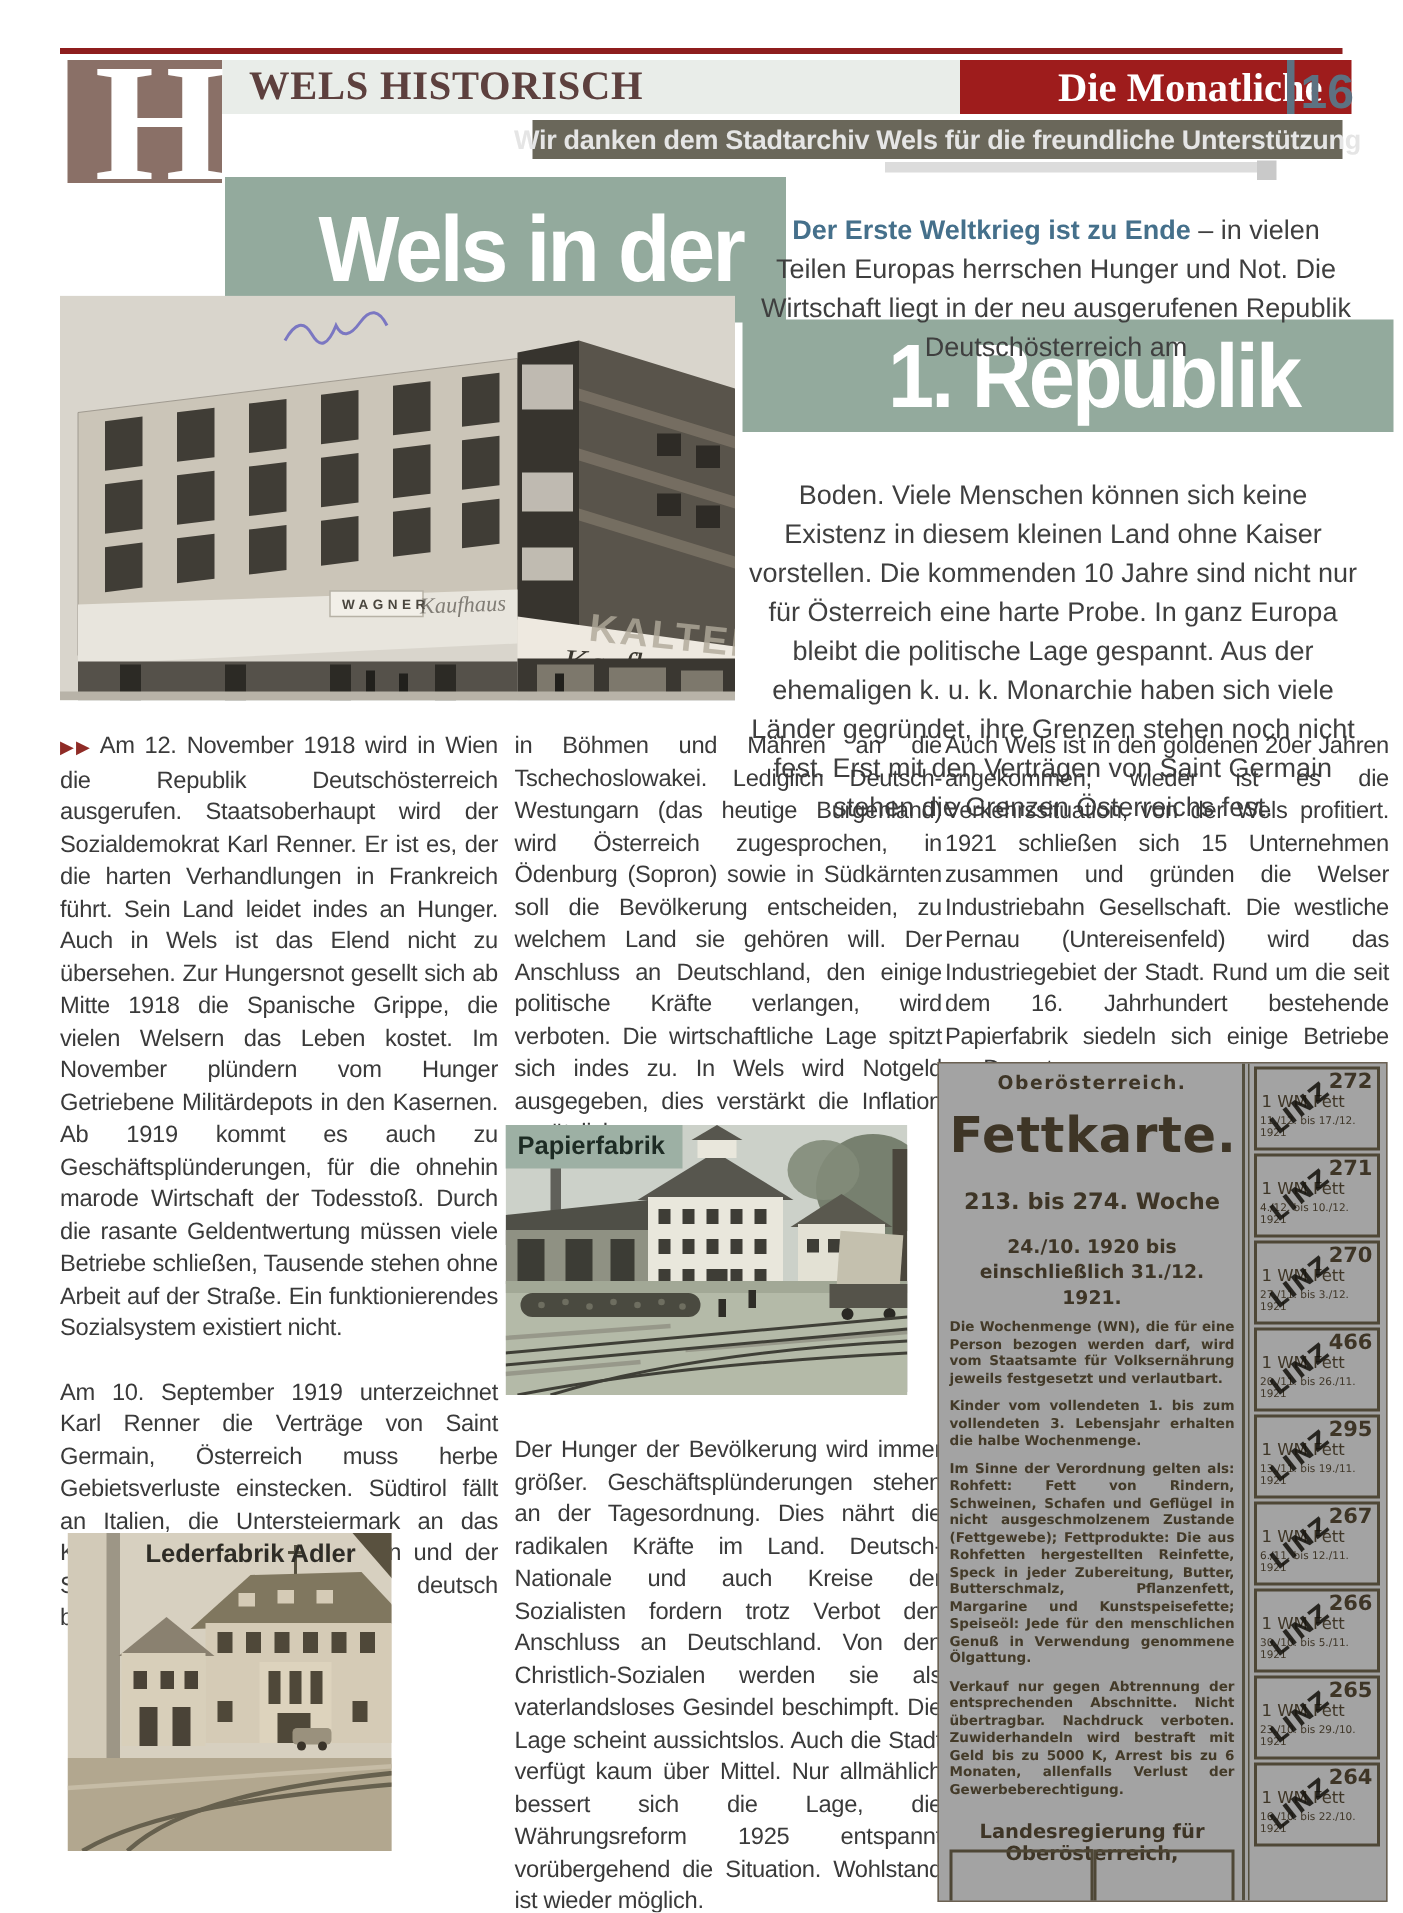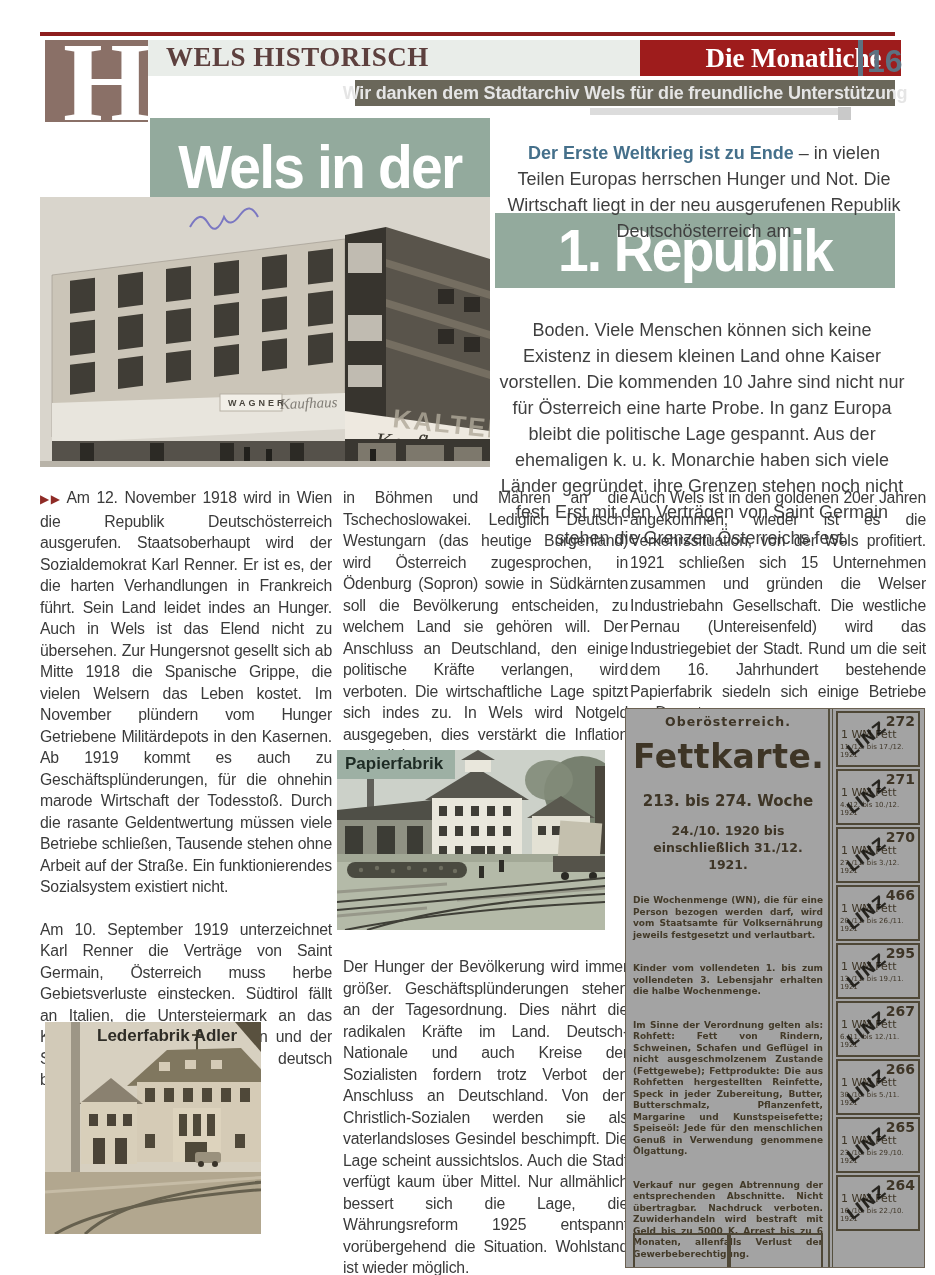--- a/index.html
+++ b/index.html
@@ -20,21 +20,21 @@
   #brand-box span{font-family:"Liberation Serif",serif;font-weight:bold;font-size:27px;color:#fff;}
   #page-bar{left:858px;top:40px;width:5px;height:36px;background:#5d7181;}
   #page-num{left:867px;top:43px;font-weight:bold;font-size:32px;color:#5d7181;}
   #thanks-banner{left:355px;top:80px;width:540px;height:26px;background:#6a675a;
                  display:flex;align-items:center;justify-content:center;}
   #thanks-banner span{color:#e5e5e5;font-weight:bold;font-size:18px;letter-spacing:-.2px;white-space:nowrap;}
   #banner-shadow{left:590px;top:108px;width:255px;height:7px;background:#dcdcdc;}
   #banner-shadow2{left:838px;top:107px;width:13px;height:13px;background:#c9c9c9;}
 
   
-  .sage{background:#93aa9d;}
+  .sage{background:#93aa9d;padding-left:34px;}
   #headline-1{left:150px;top:118px;width:340px;height:97px;display:flex;align-items:center;justify-content:center;}
   #headline-2{left:495px;top:213px;width:400px;height:75px;display:flex;align-items:center;justify-content:center;}
   .headline-text{color:#fff;font-weight:bold;line-height:1;letter-spacing:-2px;transform:scaleX(.92);white-space:nowrap;}
   #headline-1 .headline-text{font-size:62px;}
   #headline-2 .headline-text{font-size:60px;}
 
   
   #intro{left:503px;top:122px;width:402px;font-size:18px;line-height:26px;text-align:center;color:#3f3f3f;}
   #intro .lead{font-weight:bold;color:#45708b;}
   #deck{left:499px;top:299px;width:406px;font-size:18px;line-height:26px;text-align:center;color:#3f3f3f;}
@@ -60,21 +60,21 @@
 
   
   #fettkarte{left:625px;top:708px;width:300px;height:560px;background:#a3a3a3;border:1px solid #6b6152;
              box-sizing:border-box;overflow:hidden;font-family:"DejaVu Sans",sans-serif;color:#3e3526;}
   #fk-left{position:absolute;left:7px;top:5px;width:190px;}
   .fk-center{text-align:center;}
   #fk-region{font-size:12.5px;font-weight:bold;letter-spacing:1px;}
   #fk-title{font-size:33px;font-weight:bold;letter-spacing:.5px;margin-top:8px;}
   #fk-weeks{font-size:15px;font-weight:bold;margin-top:16px;}
   #fk-validity{font-size:12.5px;font-weight:bold;margin-top:12px;line-height:17px;}
-  .fk-para{font-size:9px;line-height:11.5px;text-align:justify;font-weight:bold;margin-top:22px;color:#433a28;}
+  .fk-para{font-size:9px;line-height:11.5px;text-align:justify;font-weight:bold;margin-top:7px;color:#433a28;}
   #fk-issuer1{font-size:13px;font-weight:bold;margin-top:14px;text-align:center;}
   #fk-divider1{position:absolute;left:202px;top:0;width:1.5px;height:100%;background:#55503f;}
   #fk-divider2{position:absolute;left:206px;top:0;width:1px;height:100%;background:#55503f;}
   #fk-coupons{position:absolute;left:210px;top:2px;width:84px;}
   .coupon{position:relative;height:56px;border:2px solid #4e4736;margin-bottom:2px;box-sizing:border-box;}
   .coupon .num{position:absolute;top:0;right:3px;font-size:14px;font-weight:bold;}
   .coupon .unit{position:absolute;top:15px;left:3px;font-size:11px;font-weight:normal;white-space:nowrap;}
   .coupon .dates{position:absolute;top:30px;left:2px;font-size:7px;line-height:8px;width:76px;}
   .coupon .stamp{position:absolute;top:16px;left:6px;transform:rotate(-38deg);font-size:16px;font-weight:bold;
                  letter-spacing:1px;color:rgba(22,19,14,.88);}

